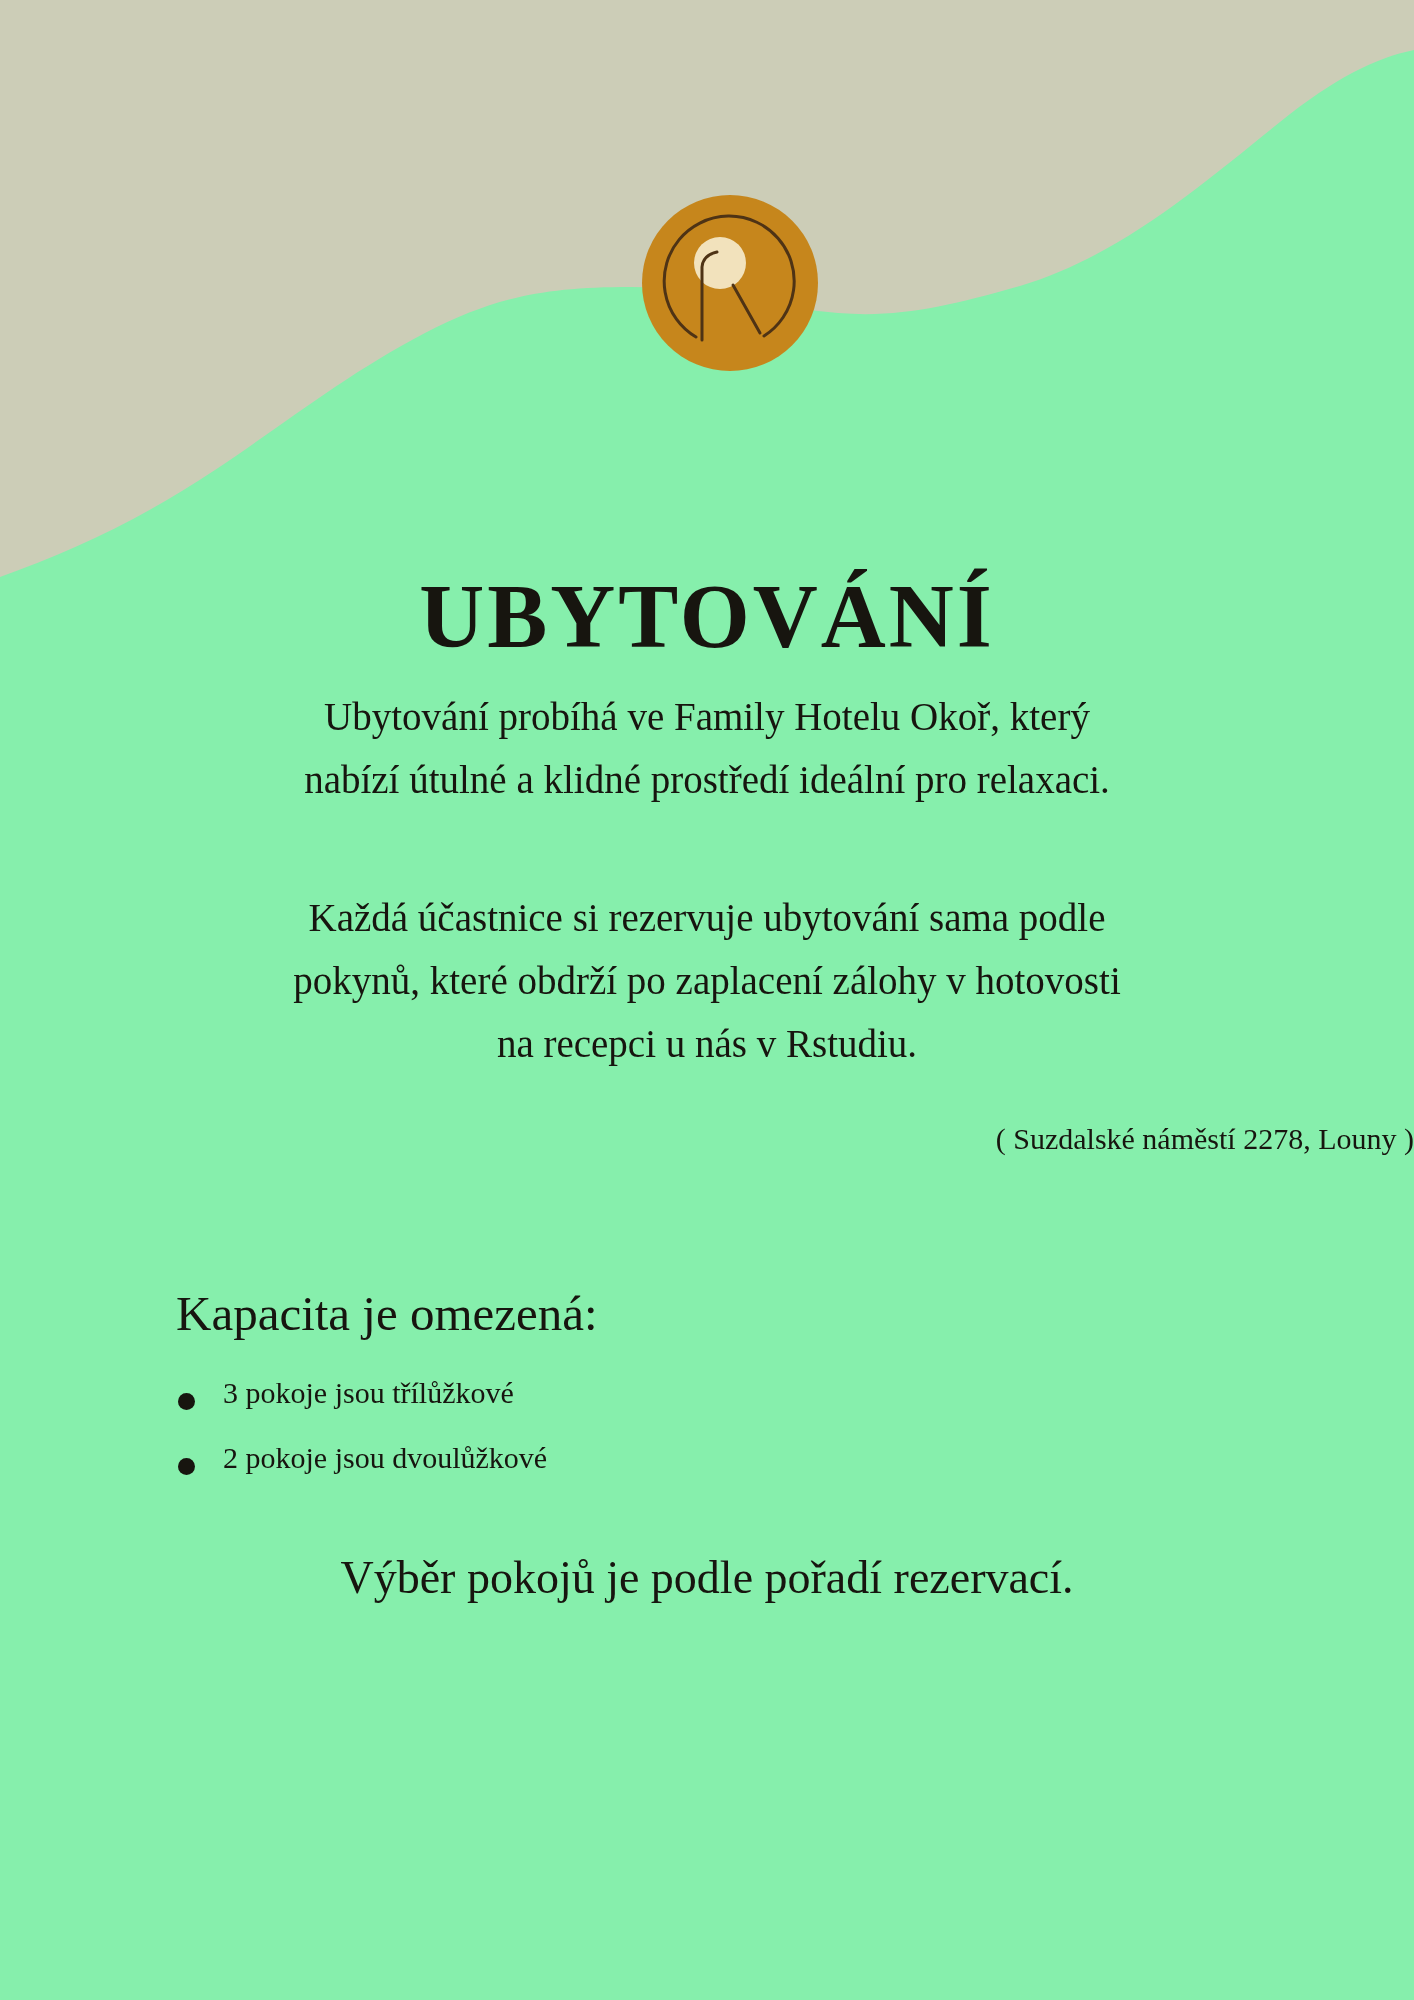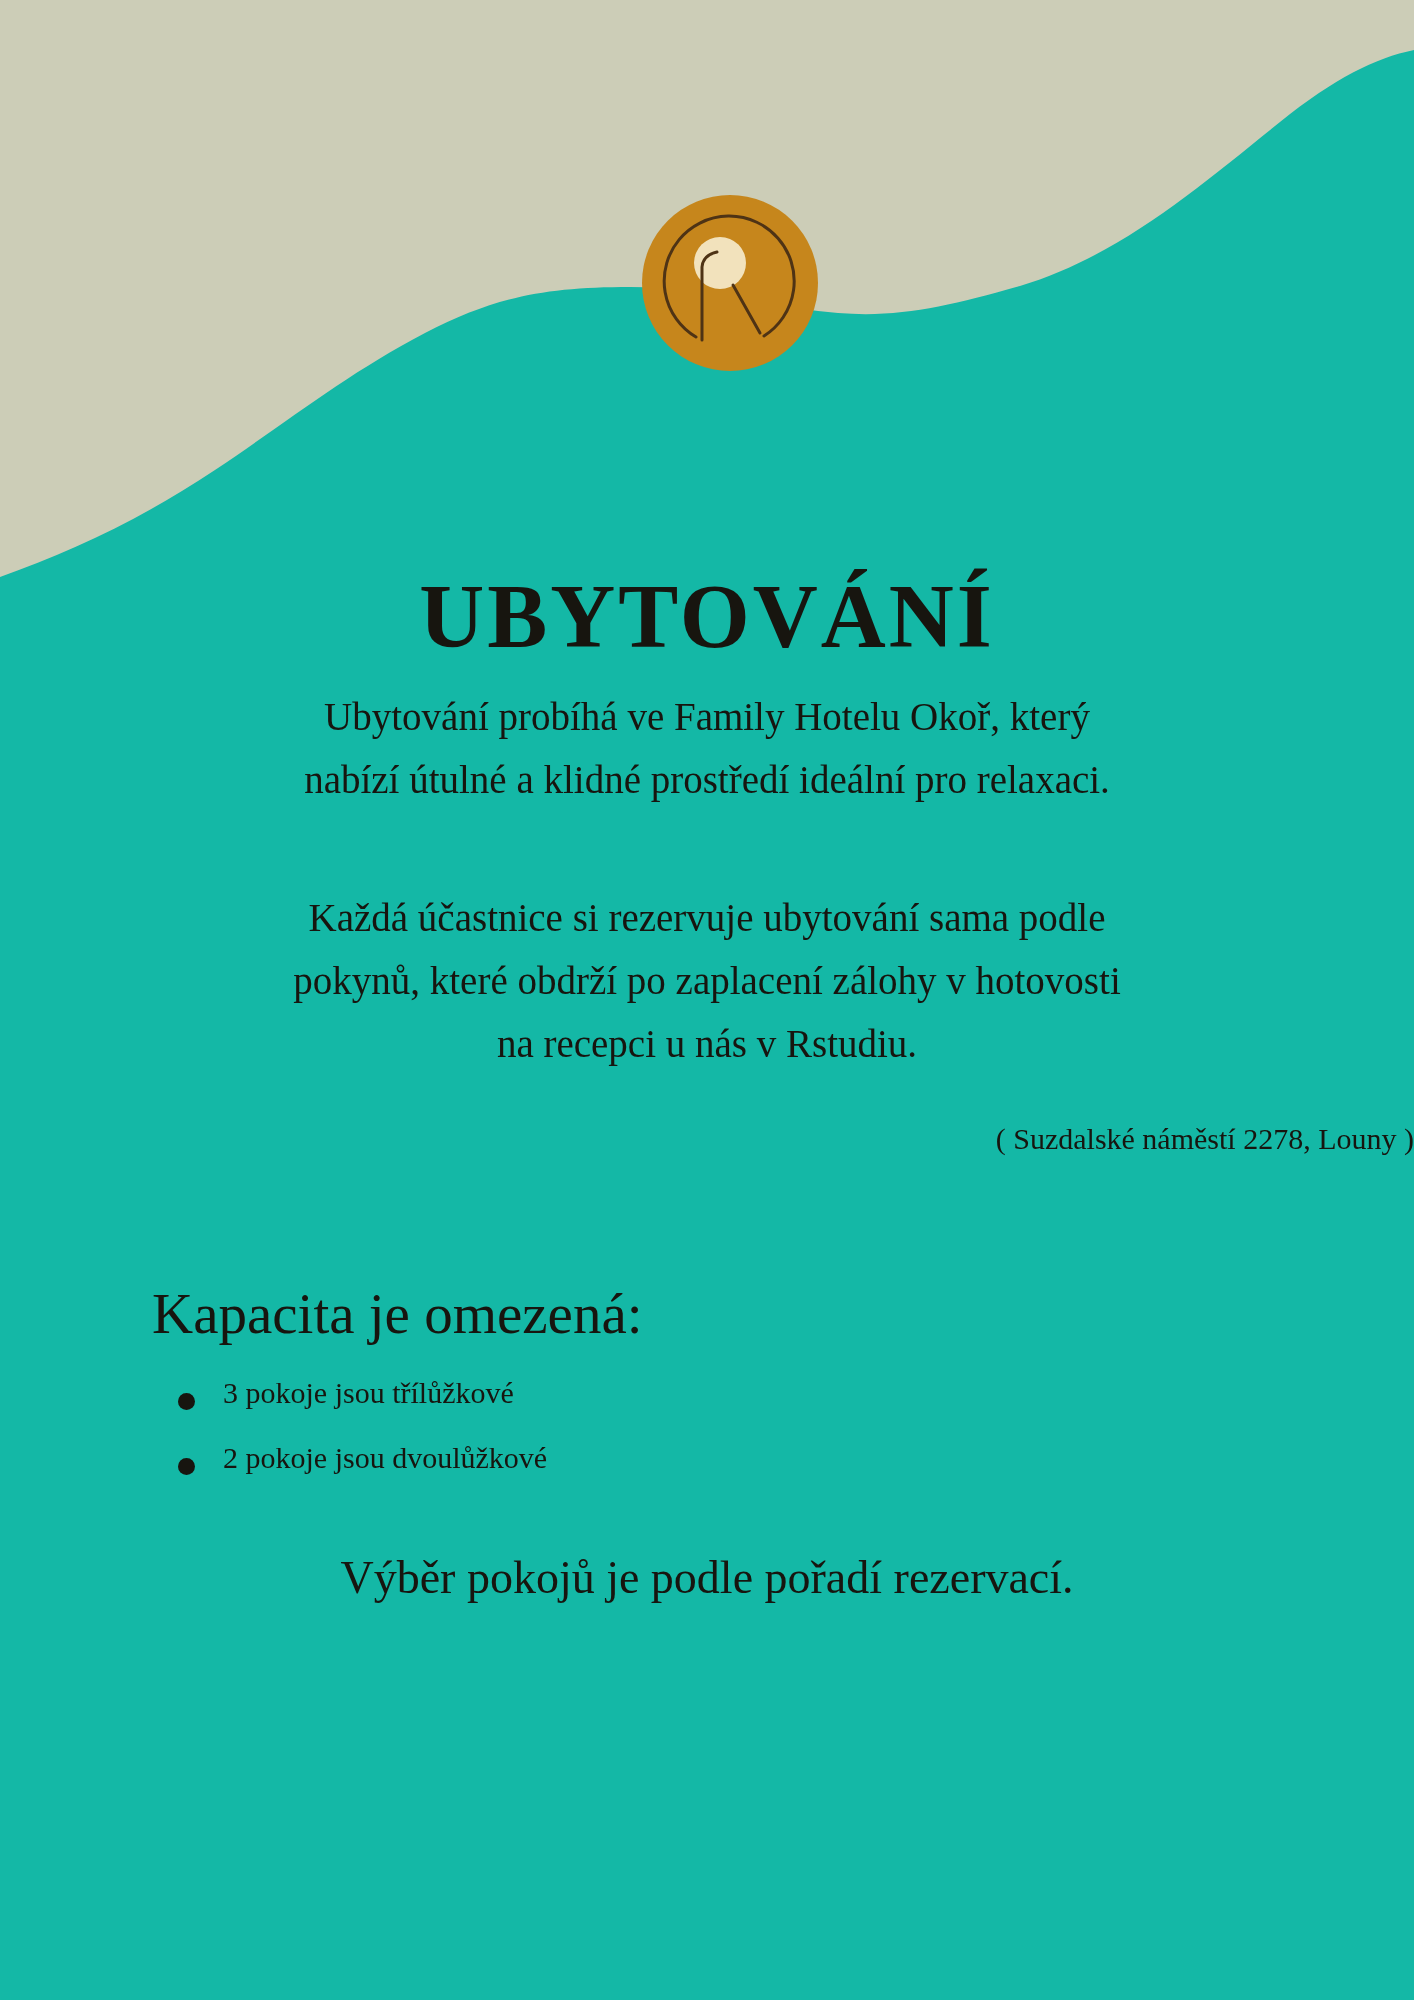--- a/index.html
+++ b/index.html
@@ -64,22 +64,23 @@
     text-underline-offset: 8px;
   }
 
   .capacity-block {
     position: absolute;
     left: 152px;
     top: 1283px;
     text-align: left;
   }
   .capacity-heading {
-    font-size: 57px;
+    font-size: 49px;
     line-height: 62px;
+    margin-left: 24px;
   }
   .capacity-list {
     list-style: none;
     margin: 0;
     padding: 0;
   }
   .capacity-item {
     display: flex;
     align-items: flex-end;
     height: 65px;
@@ -92,21 +93,21 @@
     background: #17150f;
     margin: 0 28px 0 26px;
     flex: 0 0 auto;
   }
 
   .footer-note { top: 1546px; font-size: 46px; line-height: 64px; }
 </style>
 </head>
 <body>
 
-<div class="poster" style="background: #14b8a6; color: rgb(23, 21, 15); text-decoration: underline;">
+<div class="poster" style="background: #86efac; color: rgb(23, 21, 15); text-decoration: underline;">
 
   <svg class="wave-svg" width="1414" height="600" viewBox="0 0 1414 600" aria-hidden="true">
     <path d="M 0 577
              C 70 552 140 520 215 470
              C 290 420 345 375 425 333
              C 495 297 545 287 630 287
              C 700 287 760 306 838 313
              C 900 318 950 306 1020 286
              C 1120 256 1200 186 1280 122
              C 1335 78 1375 58 1414 50

